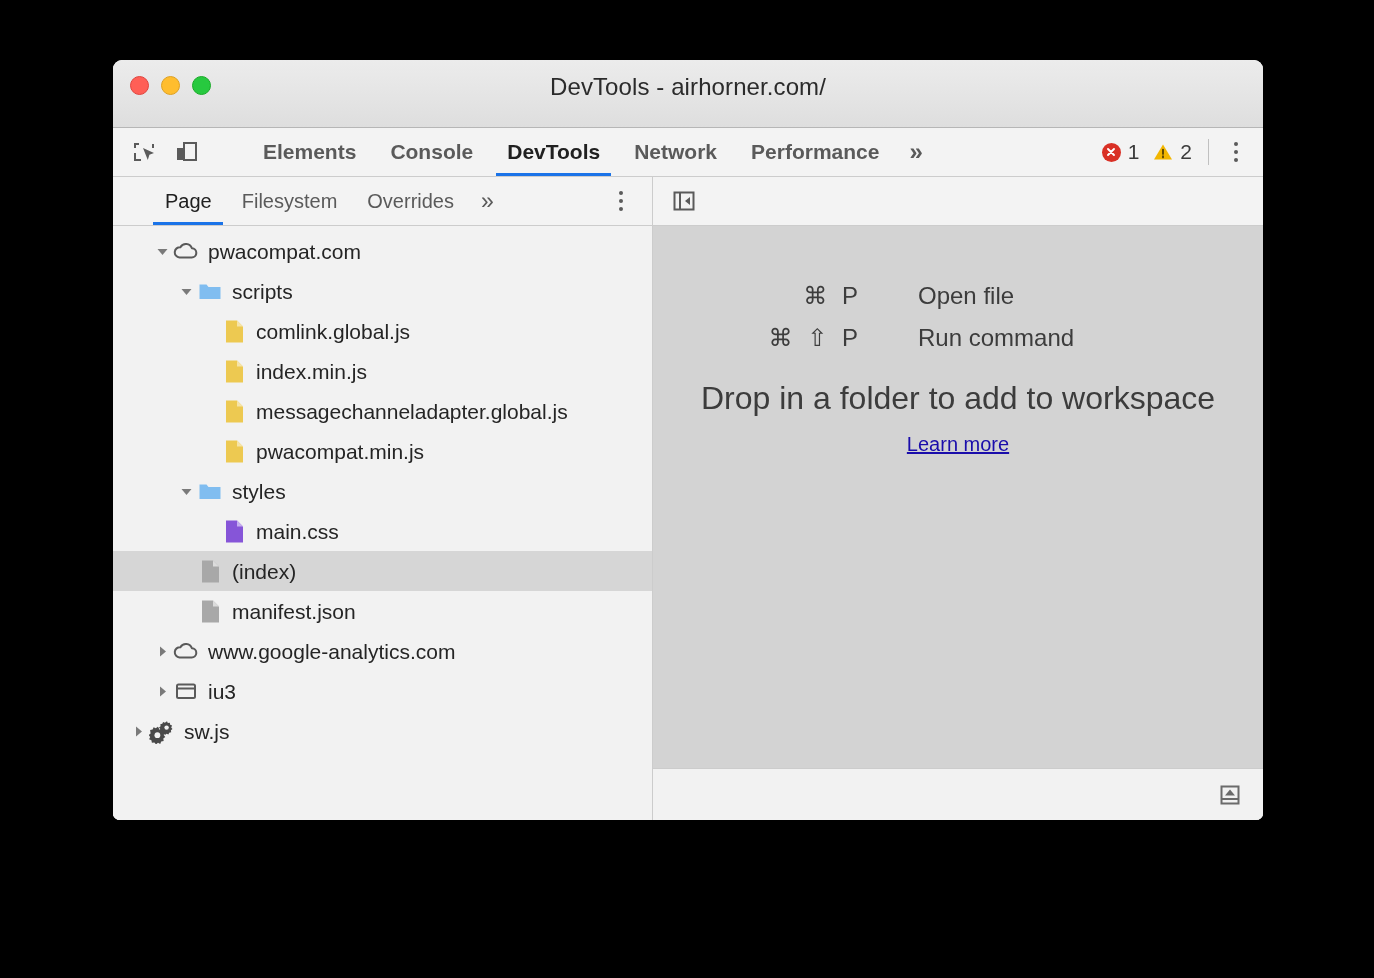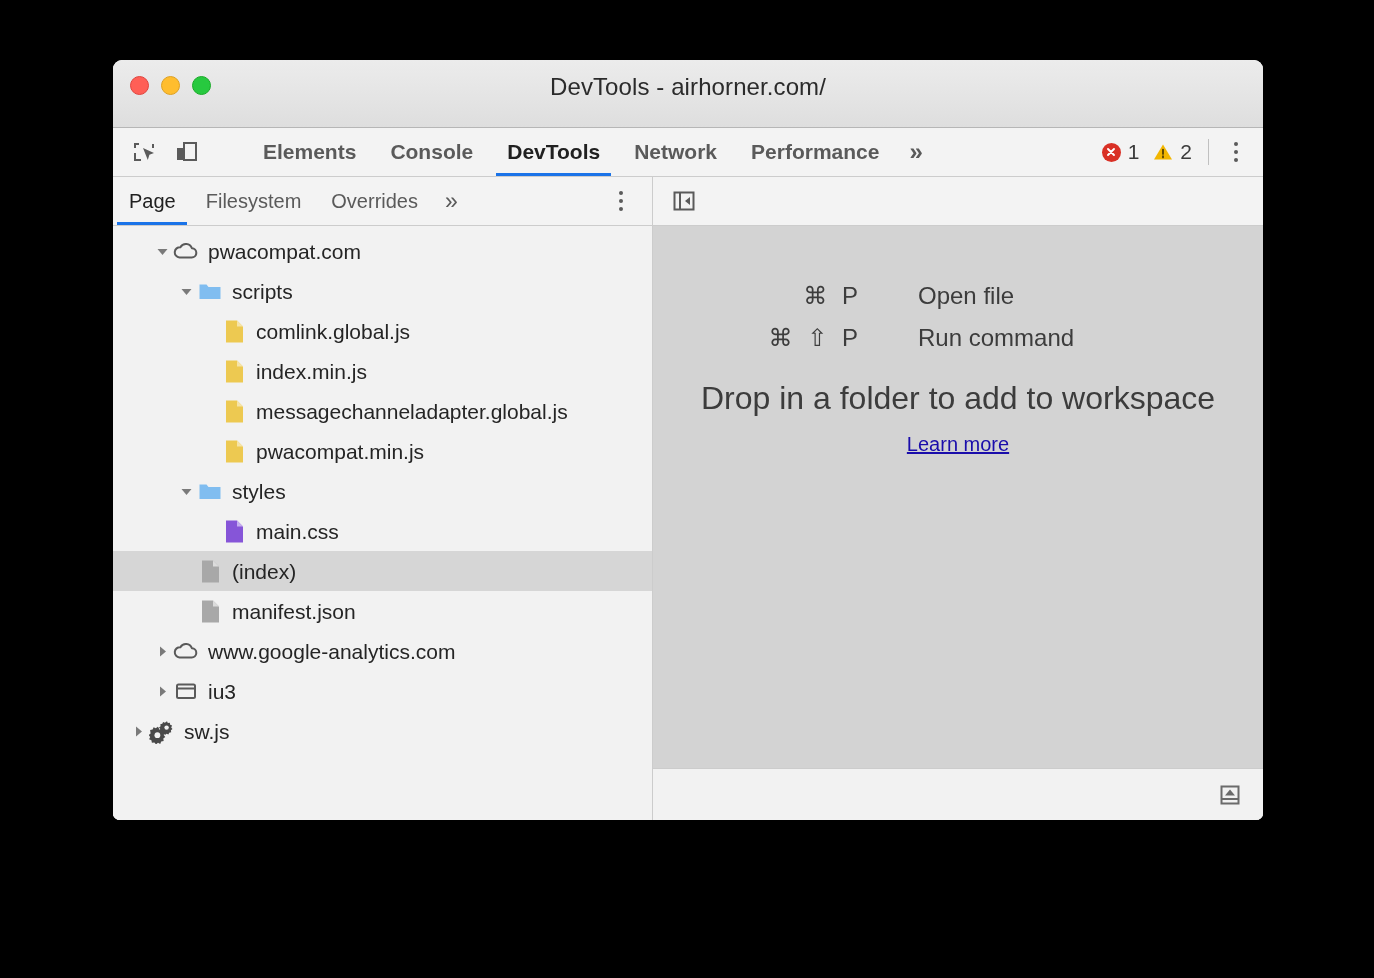--- a/index.html
+++ b/index.html
@@ -179,21 +179,21 @@
     position: relative;
     display: flex;
     align-items: center;
     padding: 0 15px;
     font-size: 20px;
     color: #5a5a5a;
     cursor: default;
     white-space: nowrap;
   }
   .subtab:first-child { padding-left: 16px; }
-  .subtab.active { color: #202020; }
+  .subtab.active { color: #202020; margin-left: 36px; }
   .subtab.active::after {
     content: "";
     position: absolute;
     left: 4px; right: 4px; bottom: 0;
     height: 3px;
     background: #1a73e8;
   }
   .subtab.more { font-size: 23px; padding: 0 12px; }
   .sub-kebab {
     margin-left: auto;

